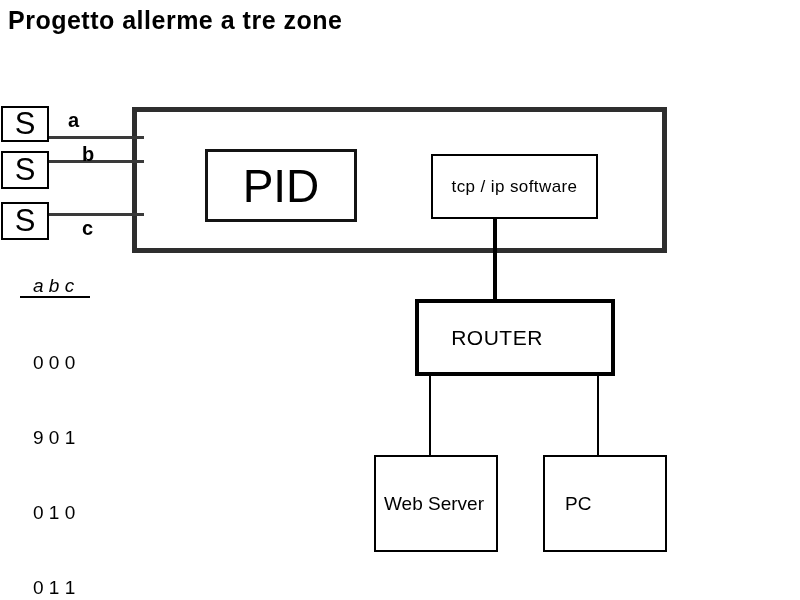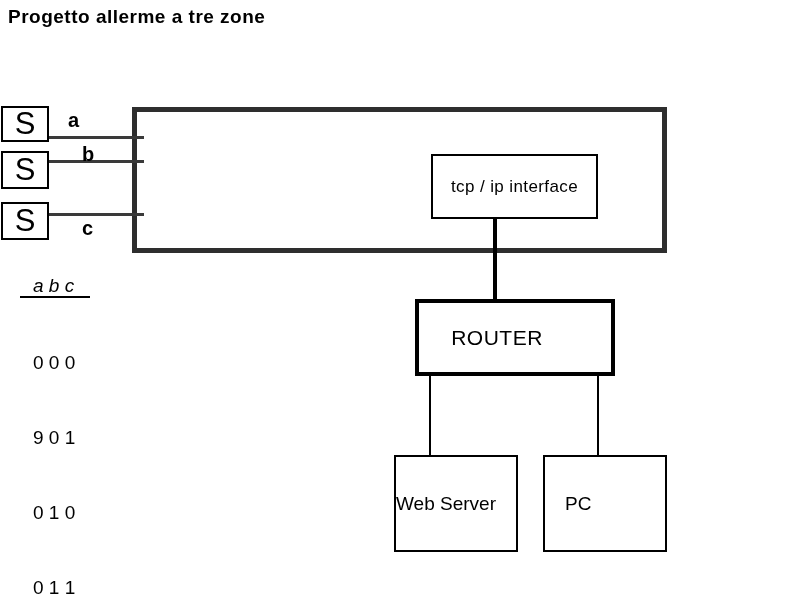--- a/index.html
+++ b/index.html
@@ -9,21 +9,21 @@
     position: relative;
     width: 800px;
     height: 600px;
     background: #ffffff;
     overflow: hidden;
   }
   .abs { position: absolute; }
 
   .page-title {
     left: 8px; top: 6px;
-    font-size: 19px;
+    font-size: 25px;
     font-weight: bold;
     letter-spacing: 0.5px;
     white-space: nowrap;
   }
   .page-subtitle {
     left: 45px; top: 29px;
     font-size: 16px;
     letter-spacing: 0.3px;
     white-space: nowrap;
   }
@@ -97,21 +97,21 @@
   }
   .endpoint-box {
     top: 455px;
     width: 124px; height: 97px;
     border: 2px solid #000;
     background: #fff;
     display: flex; align-items: center;
     font-size: 19px;
     z-index: 3;
   }
-  .webserver-box { left: 374px; padding-left: 0; margin-left: 20px; }
+  .webserver-box { left: 374px; padding-left: 8px; }
   .pc-box { left: 543px; padding-left: 20px; }
 
   
   .tt-header { left: 33px; top: 275px; font-size: 19px; white-space: pre; font-style: italic; }
   .tt-underline { left: 20px; top: 296px; width: 70px; height: 2px; background: #000; }
   .tt-rows { left: 33px; top: 300px; font-size: 19px; line-height: 25px; white-space: pre; }
 </style>
 </head>
 <body>
 
@@ -131,22 +131,25 @@
 
   <div class="abs wire wire-a"></div>
   <div class="abs wire wire-b"></div>
   <div class="abs wire wire-c"></div>
 
   <div class="abs wire-label wire-label-a">a</div>
   <div class="abs wire-label wire-label-b">b</div>
   <div class="abs wire-label wire-label-c">c</div>
 
   <div class="abs main-unit"></div>
+  <div class="abs pid-box">
+    <span>PID</span>
+  </div>
   <div class="abs tcp-box">
-    <span>tcp / ip interface</span>
+    <span>tcp / ip software</span>
   </div>
 
   <div class="abs tt-header">a b c</div>
   <div class="abs tt-underline"></div>
   <div class="abs tt-rows">
     <div>0 0 0</div>
     <div>9 0 1</div>
     <div>0 1 0</div>
     <div>0 1 1</div>
     

